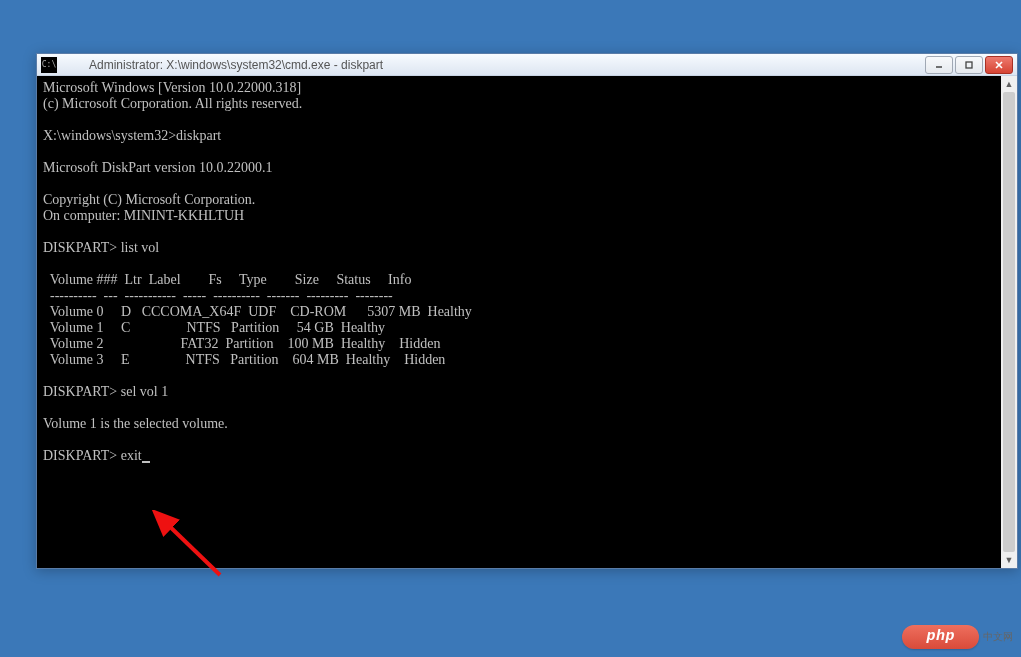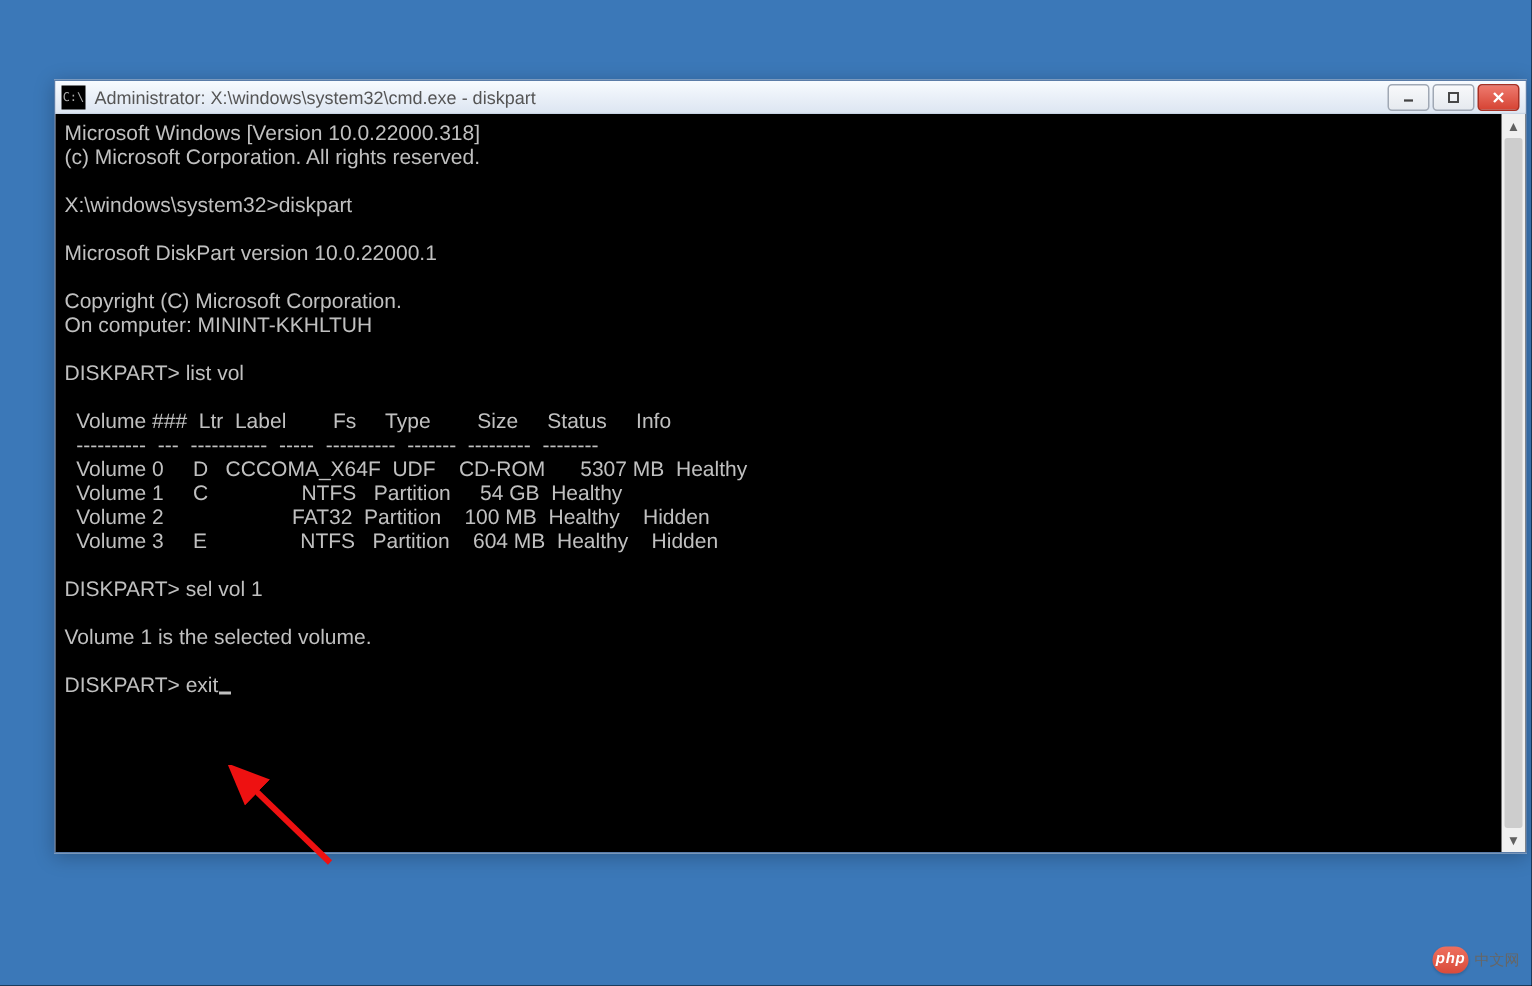--- a/index.html
+++ b/index.html
@@ -38,21 +38,21 @@
       height: 16px;
       background: #000;
       margin-right: 6px;
       display: flex;
       align-items: center;
       justify-content: center;
       font-size: 8px;
       color: #aaa;
       font-family: monospace;
     }
-    .titlebar-title { flex: 1; }
+    .titlebar-title { flex: 1; margin-left: 26px; }
     .window-controls { display: flex; gap: 2px; }
     .win-btn {
       width: 28px;
       height: 18px;
       border: 1px solid #a0a8b4;
       border-radius: 3px;
       display: flex;
       align-items: center;
       justify-content: center;
       background: linear-gradient(to bottom, #f8f9fb, #e6eaef);
@@ -60,21 +60,21 @@
     }
     .win-btn.close {
       background: linear-gradient(to bottom, #ee7a6e, #d64434);
       border-color: #a83024;
     }
     .win-btn svg { display: block; }
     .console {
       flex: 1;
       background: #000;
       color: #c0c0c0;
-      font-family: Liberation Sans, sans-serif;
+      font-family: Liberation Serif, serif;
       font-size: 14px;
       line-height: 16px;
       padding: 4px 6px;
       white-space: pre;
       overflow: hidden;
       position: relative;
     }
     .scroll-track {
       position: absolute;
       right: 0; top: 0; bottom: 0;
@@ -117,24 +117,24 @@
       bottom: 8px;
       display: flex;
       align-items: center;
       gap: 4px;
     }
     .php-badge {
       background: linear-gradient(to bottom, #ee6f5e, #d94b3a);
       color: #fff;
       font-weight: bold;
       font-style: italic;
-      font-size: 10px;
-      padding: 3px 2px 4px;
+      font-size: 15px;
+      padding: 3px 24px 4px;
       border-radius: 12px;
-      font-family: Liberation Sans, sans-serif;
+      font-family: Liberation Mono, monospace;
       letter-spacing: 0.5px;
       box-shadow: 0 1px 2px rgba(0,0,0,0.2);
     }
     .cn-text {
       color: #666;
       font-size: 10px;
       font-family: "Microsoft YaHei", sans-serif;
     }
   </style>
 </head>

